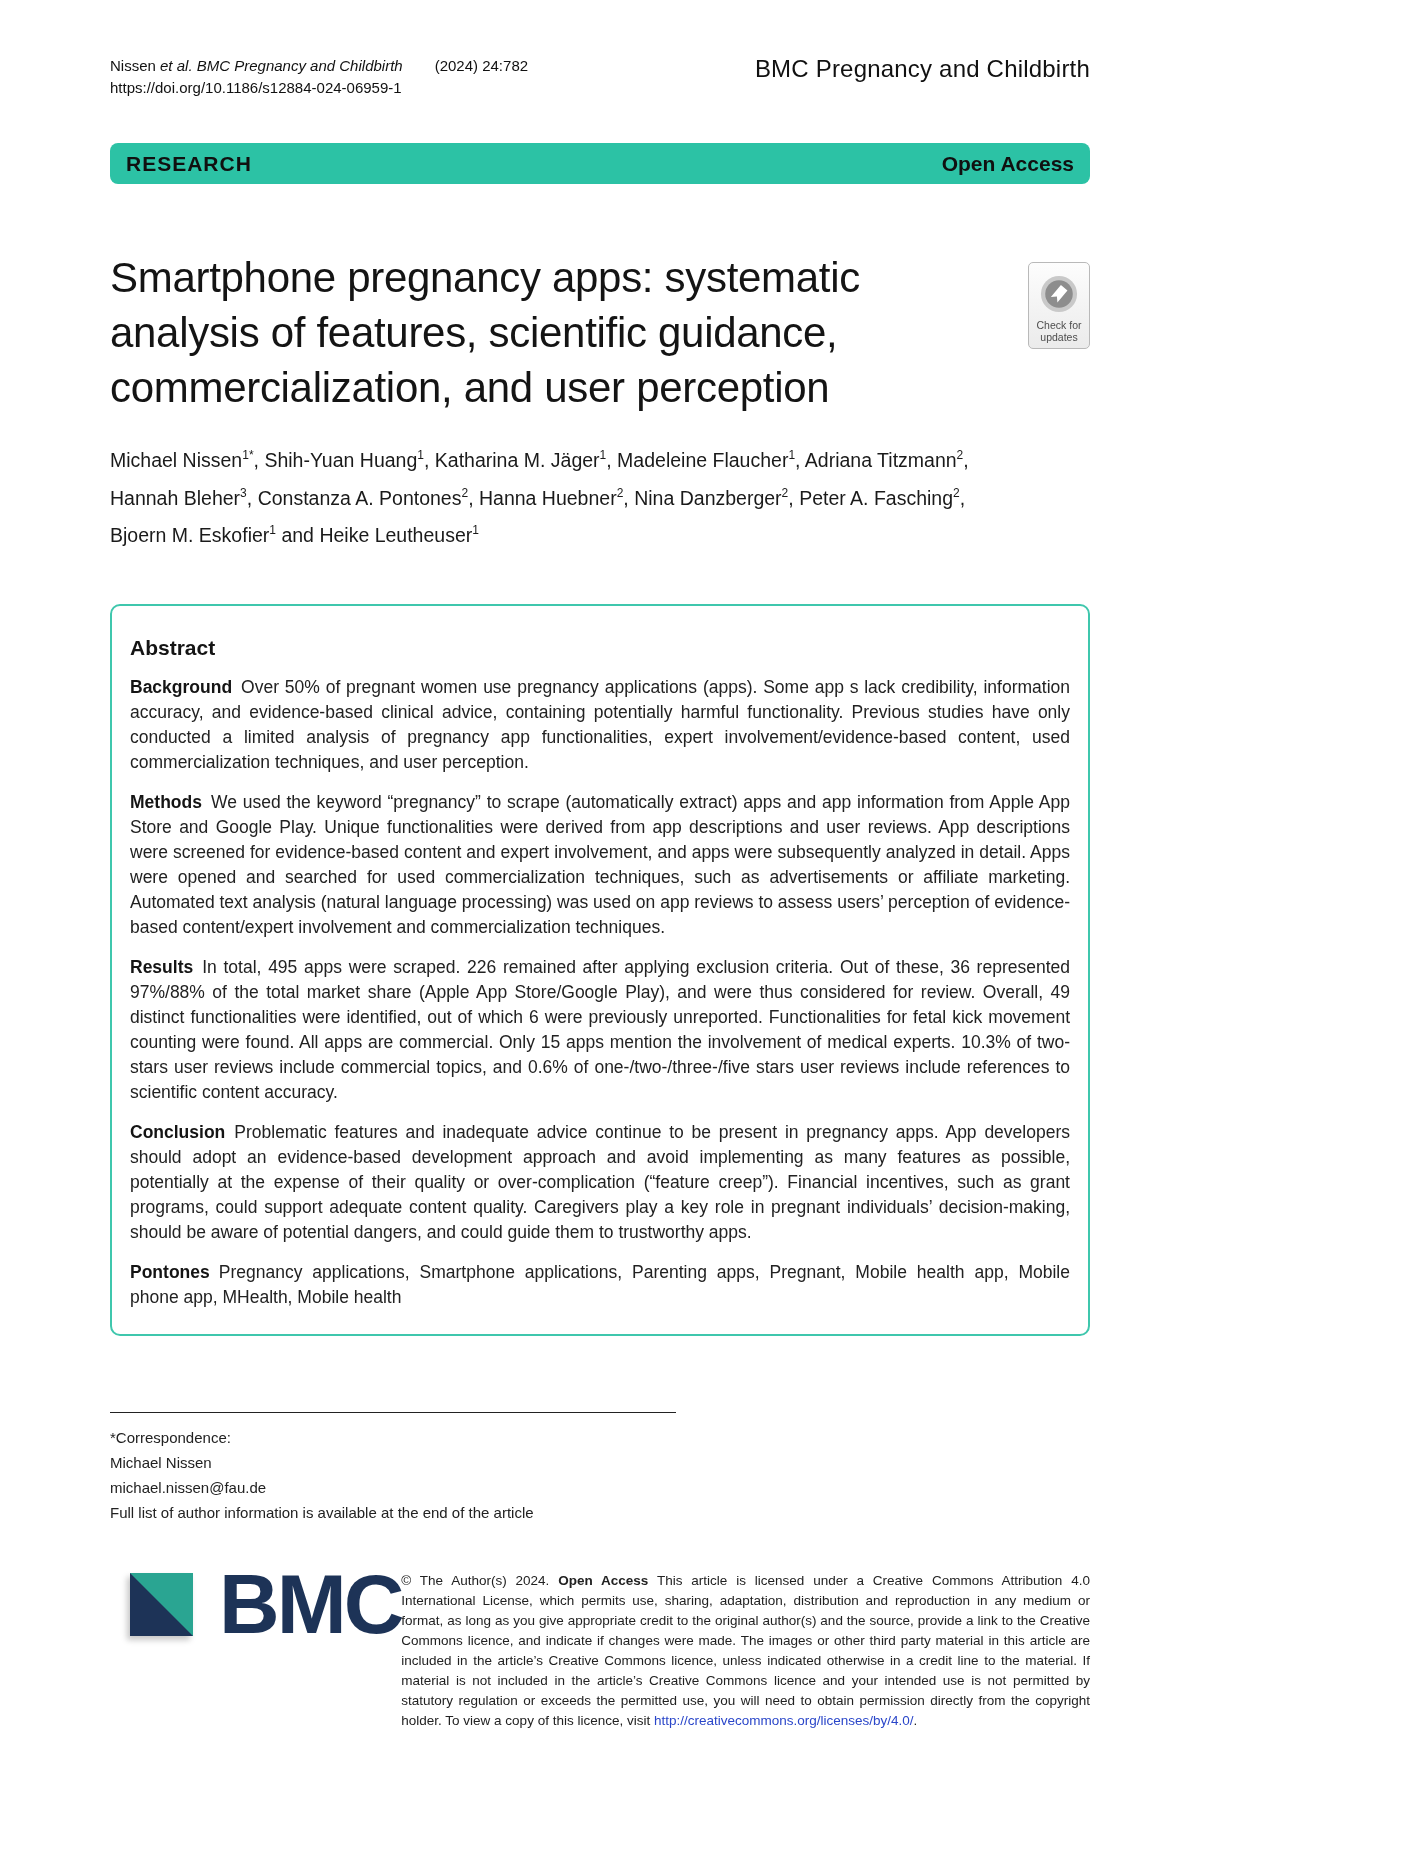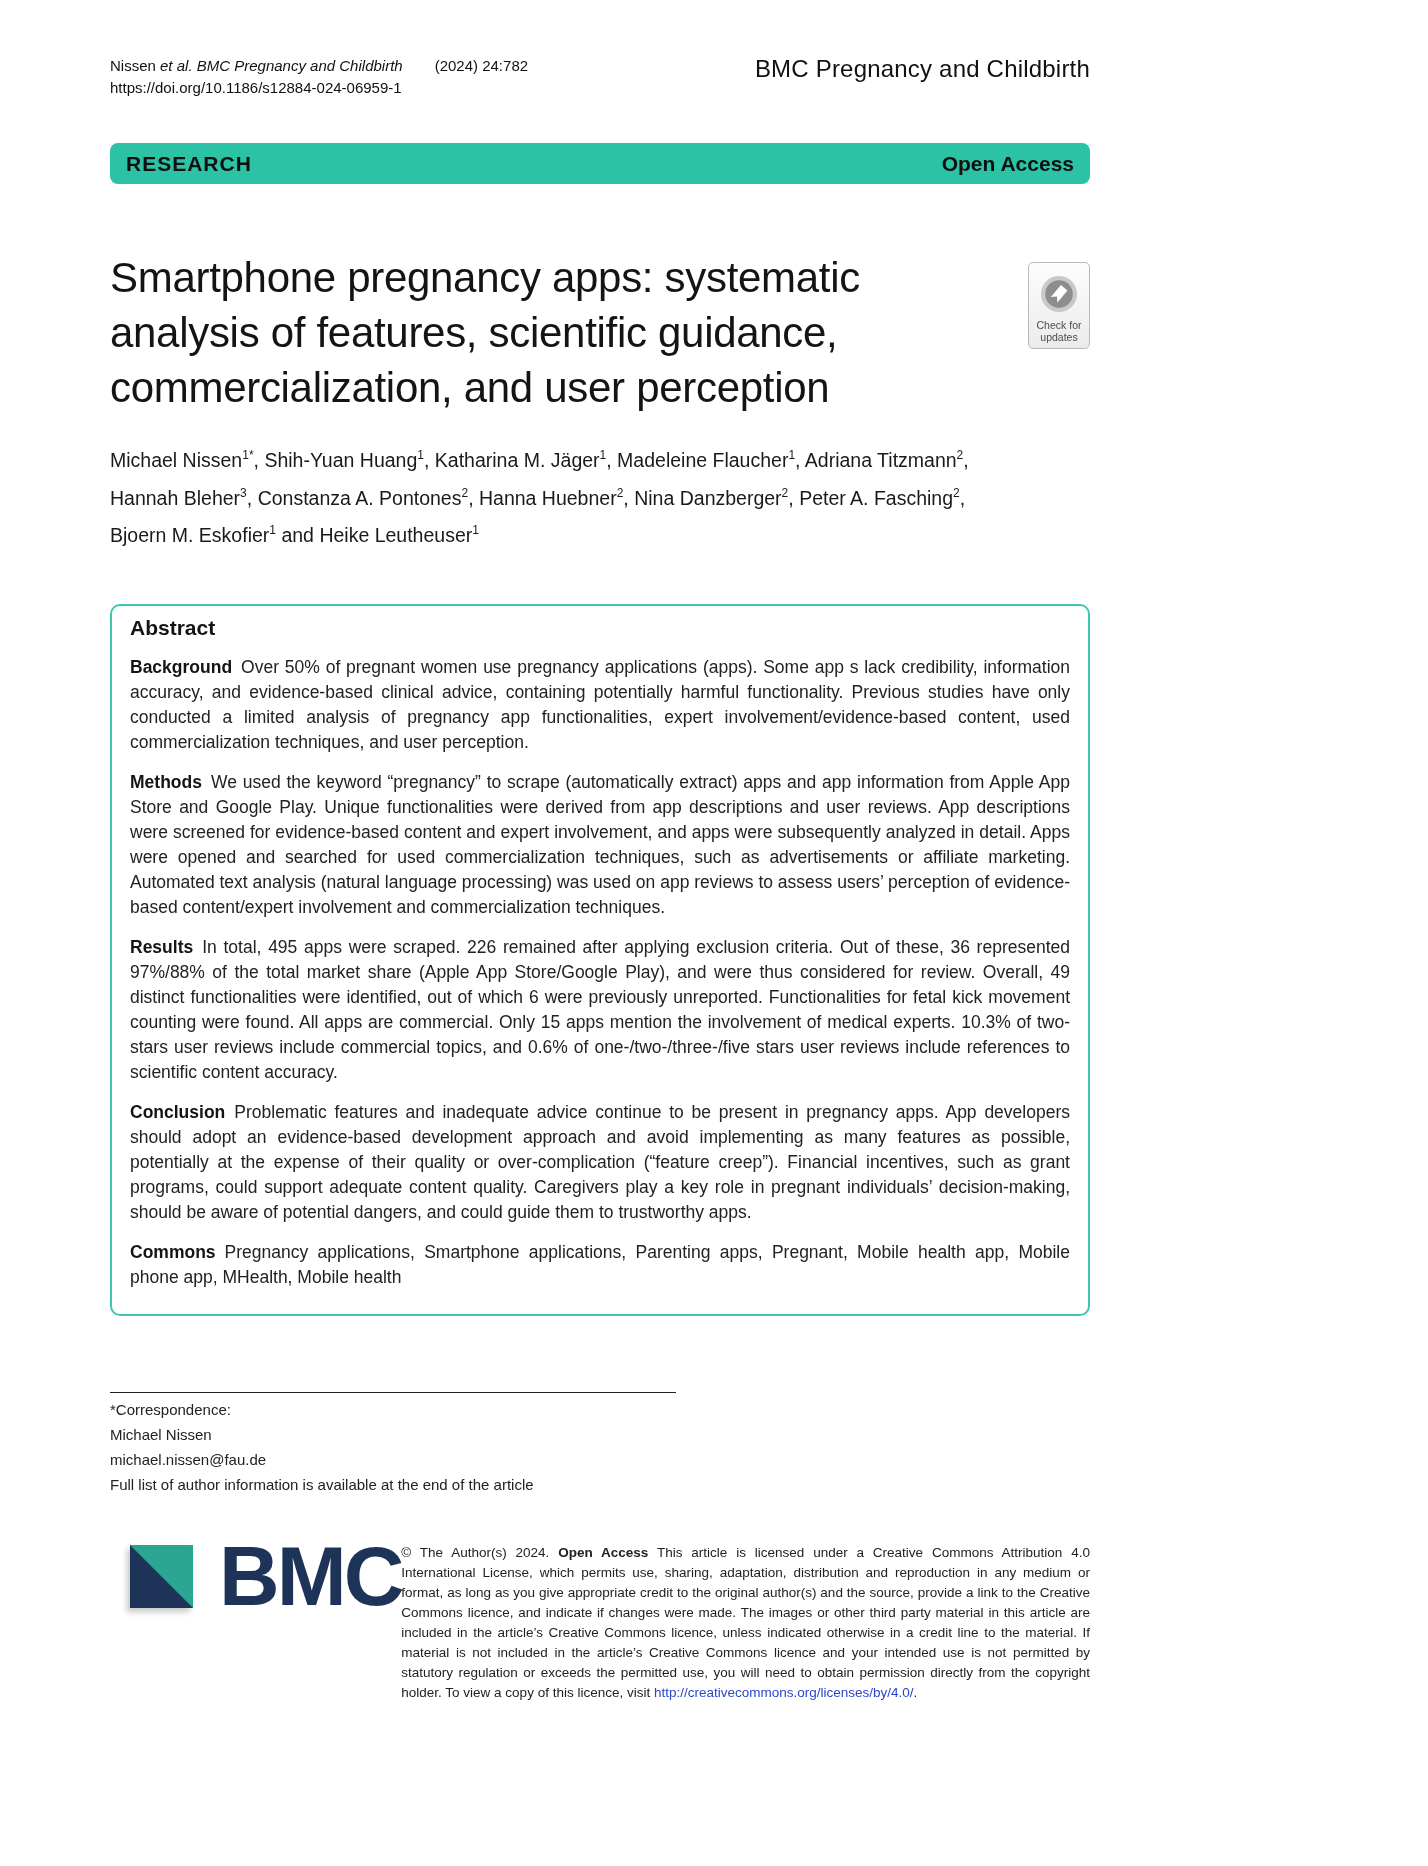--- a/index.html
+++ b/index.html
@@ -52,35 +52,35 @@
     margin-top:24px;
     max-width:905px;
     font-size:19.5px; line-height:33px; color:#1a1a1a;
   }
   .authors sup{ font-size:12px; }
   
   .abstract{
     margin-top:52px;
     border:2px solid var(--teal-light,#3fc7ad);
     border-radius:10px;
-    padding:10px 18px 24px 18px;
+    padding:30px 18px 24px 18px;
   }
   .abstract h2{ font-size:21px; font-weight:700; color:#141414; margin-bottom:6px; }
   .abstract p{
     font-size:17.5px; line-height:25px; color:#222;
     text-align:justify;
     margin-top:15px;
   }
   .abstract p .lbl{ font-weight:700; color:#141414; margin-right:9px; }
   
   .corr{
     margin-top:76px;
     width:566px;
     border-top:1.5px solid #222;
-    padding-top:4px;
+    padding-top:12px;
     font-size:15px; line-height:25px; color:#222;
   }
   
   .footer{ margin-top:46px; display:flex; align-items:flex-start; }
   .logo{ display:flex; align-items:center; margin-left:20px; margin-top:2px; }
   .logo-square{
     width:63px; height:63px;
     background:linear-gradient(to top right, var(--navy,#1d3357) 49.7%, var(--logo-teal,#2aa592) 50.3%);
     box-shadow:-3px 4px 6px rgba(0,0,0,.22);
   }
@@ -134,21 +134,21 @@
   </div>
 
   <div class="authors"><span>Michael Nissen</span><sup>1*</sup>, <span>Shih-Yuan Huang</span><sup>1</sup>, <span>Katharina M. Jäger</span><sup>1</sup>, <span>Madeleine Flaucher</span><sup>1</sup>, <span>Adriana Titzmann</span><sup>2</sup>, <span>Hannah Bleher</span><sup>3</sup>, <span>Constanza A. Pontones</span><sup>2</sup>, <span>Hanna Huebner</span><sup>2</sup>, <span>Nina Danzberger</span><sup>2</sup>, <span>Peter A. Fasching</span><sup>2</sup>, <span>Bjoern M. Eskofier</span><sup>1</sup> and <span>Heike Leutheuser</span><sup>1</sup></div>
 
   <div class="abstract">
     <h2>Abstract</h2>
     <p><span class="lbl">Background</span><span>Over 50% of pregnant women use pregnancy applications (apps). Some app s lack credibility, information accuracy, and evidence-based clinical advice, containing potentially harmful functionality. Previous studies have only conducted a limited analysis of pregnancy app functionalities, expert involvement/evidence-based content, used commercialization techniques, and user perception.</span></p>
     <p><span class="lbl">Methods</span><span>We used the keyword “pregnancy” to scrape (automatically extract) apps and app information from Apple App Store and Google Play. Unique functionalities were derived from app descriptions and user reviews. App descriptions were screened for evidence-based content and expert involvement, and apps were subsequently analyzed in detail. Apps were opened and searched for used commercialization techniques, such as advertisements or affiliate marketing. Automated text analysis (natural language processing) was used on app reviews to assess users’ perception of evidence-based content/expert involvement and commercialization techniques.</span></p>
     <p><span class="lbl">Results</span><span>In total, 495 apps were scraped. 226 remained after applying exclusion criteria. Out of these, 36 represented 97%/88% of the total market share (Apple App Store/Google Play), and were thus considered for review. Overall, 49 distinct functionalities were identified, out of which 6 were previously unreported. Functionalities for fetal kick movement counting were found. All apps are commercial. Only 15 apps mention the involvement of medical experts. 10.3% of two-stars user reviews include commercial topics, and 0.6% of one-/two-/three-/five stars user reviews include references to scientific content accuracy.</span></p>
     <p><span class="lbl">Conclusion</span><span>Problematic features and inadequate advice continue to be present in pregnancy apps. App developers should adopt an evidence-based development approach and avoid implementing as many features as possible, potentially at the expense of their quality or over-complication (“feature creep”). Financial incentives, such as grant programs, could support adequate content quality. Caregivers play a key role in pregnant individuals’ decision-making, should be aware of potential dangers, and could guide them to trustworthy apps.</span></p>
-    <p><span class="lbl">Commons</span><span>Pregnancy applications, Smartphone applications, Parenting apps, Pregnant, Mobile health app, Mobile phone app, MHealth, Mobile health</span></p>
+    <p><span class="lbl">Pontones</span><span>Pregnancy applications, Smartphone applications, Parenting apps, Pregnant, Mobile health app, Mobile phone app, MHealth, Mobile health</span></p>
   </div>
 
   <div class="corr">
     <div>*Correspondence:</div>
     <div>Michael Nissen</div>
     <div>michael.nissen@fau.de</div>
     <div>Full list of author information is available at the end of the article</div>
   </div>
 
   <div class="footer">

